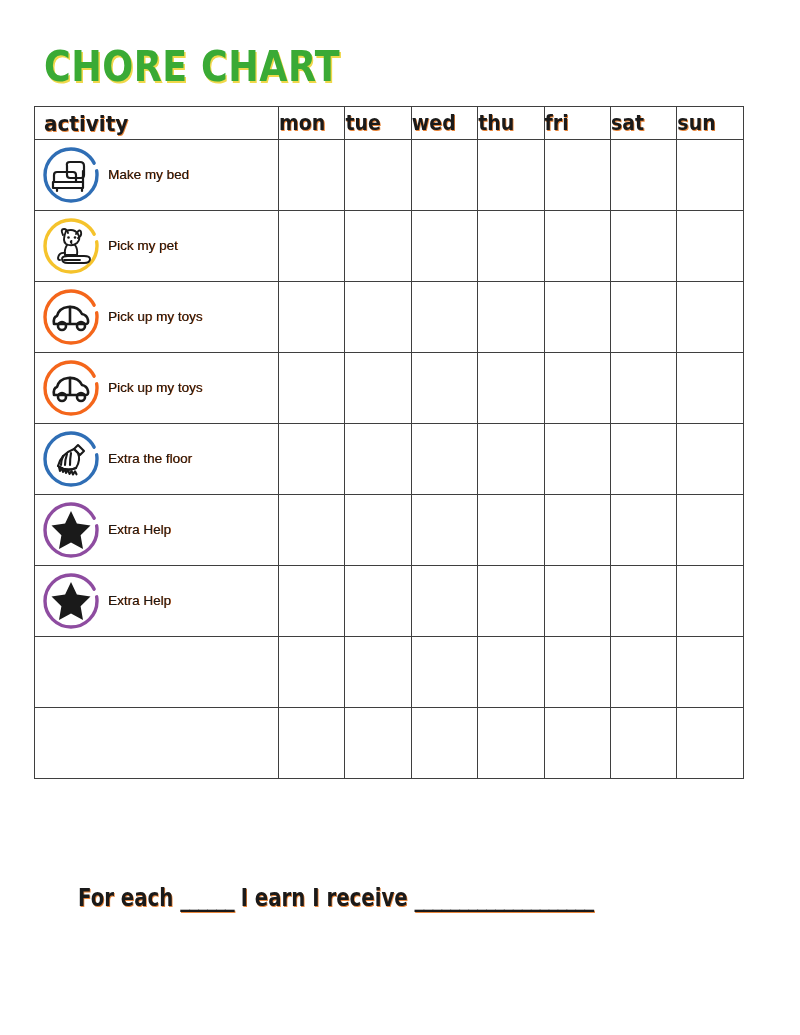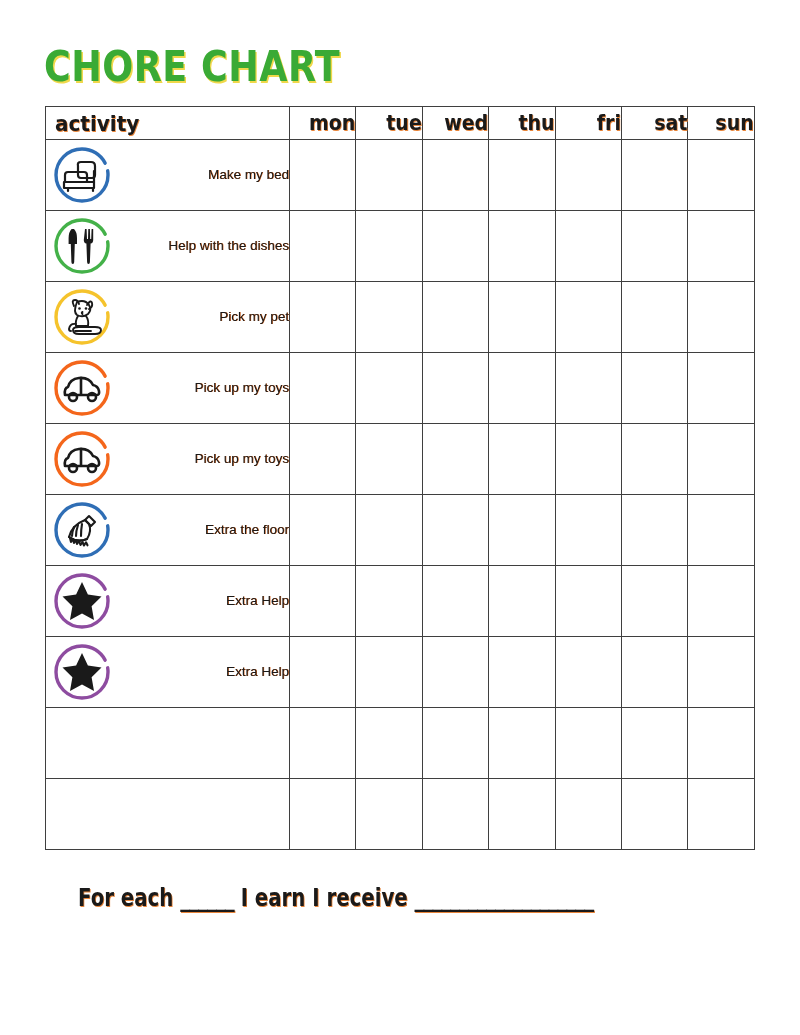--- a/index.html
+++ b/index.html
@@ -28,21 +28,21 @@
     text-shadow: 1.5px 1.5px 0 #f0d84a;
     transform: scaleY(1.14) scaleX(0.96);
     transform-origin: left top;
     line-height: 1;
     white-space: nowrap;
   }
 
   
   .chart-table {
     position: absolute;
-    left: 45px;
+    left: 34px;
     top: 106px;
     width: 709px;
     border-collapse: collapse;
     table-layout: fixed;
   }
   .chart-table td, .chart-table th {
     border: 1.6px solid #3f3f3f;
     padding: 0;
     margin: 0;
   }
@@ -62,35 +62,34 @@
   .hdr-text {
     font-family: "DejaVu Sans", sans-serif;
     font-weight: bold;
     font-size: 20px;
     color: #1a1a1a;
     text-shadow: 0.8px 0.8px 0 #e8853a;
     transform: scaleY(1.1);
     display: inline-block;
     line-height: 1;
   }
-  .th-day { text-align: right; }
+  .th-day { text-align: left; }
   .th-day .hdr-text { font-size: 19px; }
 
   
   .activity-row td { height: 70px; }
   .cell-activity {
     vertical-align: middle;
   }
   .activity-inner {
     display: flex;
     align-items: center;
     height: 70px;
     padding-left: 5px;
     box-sizing: border-box;
-    justify-content: space-between;
   }
   .icon-badge {
     width: 62px;
     height: 62px;
     flex: 0 0 62px;
     position: relative;
   }
   .icon-badge svg { display: block; width: 62px; height: 62px; }
   .activity-label {
     font-family: "Liberation Sans", sans-serif;
@@ -191,43 +190,20 @@
       </td>
       <td class="cell-day"></td>
       <td class="cell-day"></td>
       <td class="cell-day"></td>
       <td class="cell-day"></td>
       <td class="cell-day"></td>
       <td class="cell-day"></td>
       <td class="cell-day"></td>
     </tr>
 
-    <tr class="activity-row">
-      <td class="cell-activity">
-        <div class="activity-inner">
-          <div class="icon-badge">
-            <svg viewBox="0 0 62 62">
-              <circle cx="31" cy="31" r="26" fill="none" stroke="#44b149" stroke-width="3.4" stroke-linecap="round" stroke-dasharray="150 8 6 2"></circle>
-              <g fill="#1a1a1a">
-                <path d="M23 14 q3 3 3 9 l0 6 l-2.2 0 l-0.6 18 q0 2 -1.4 2 q-1.4 0 -1.4 -2 l-0.6 -18 l-2.2 0 l0 -6 q0 -6 3 -9 z"></path>
-                <path d="M34 14 l1.6 0 l0.4 10 l1 0 l0.3 -10 l1.6 0 l0.3 10 l1 0 l0.4 -10 l1.6 0 l0 11 q0 3 -2.6 3.6 l-0.7 18.5 q0 2 -1.4 2 q-1.4 0 -1.4 -2 l-0.7 -18.5 q-2.6 -0.6 -2.6 -3.6 z"></path>
-              </g>
-            </svg>
-          </div>
-          <div class="activity-label">Help with the dishes</div>
-        </div>
-      </td>
-      <td class="cell-day"></td>
-      <td class="cell-day"></td>
-      <td class="cell-day"></td>
-      <td class="cell-day"></td>
-      <td class="cell-day"></td>
-      <td class="cell-day"></td>
-      <td class="cell-day"></td>
-    </tr>
 
     <tr class="activity-row">
       <td class="cell-activity">
         <div class="activity-inner">
           <div class="icon-badge">
             <svg viewBox="0 0 62 62">
               <circle cx="31" cy="31" r="26" fill="none" stroke="#f5c32c" stroke-width="3.4" stroke-linecap="round" stroke-dasharray="150 8 6 2"></circle>
               <g fill="none" stroke="#1a1a1a" stroke-width="1.9" stroke-linejoin="round" stroke-linecap="round">
                 <path d="M23 20 q-3 -6 1 -6 q3 0 4 4"></path>
                 <path d="M36 19 q4 -6 5 -2 q1 4 -3 6"></path>

